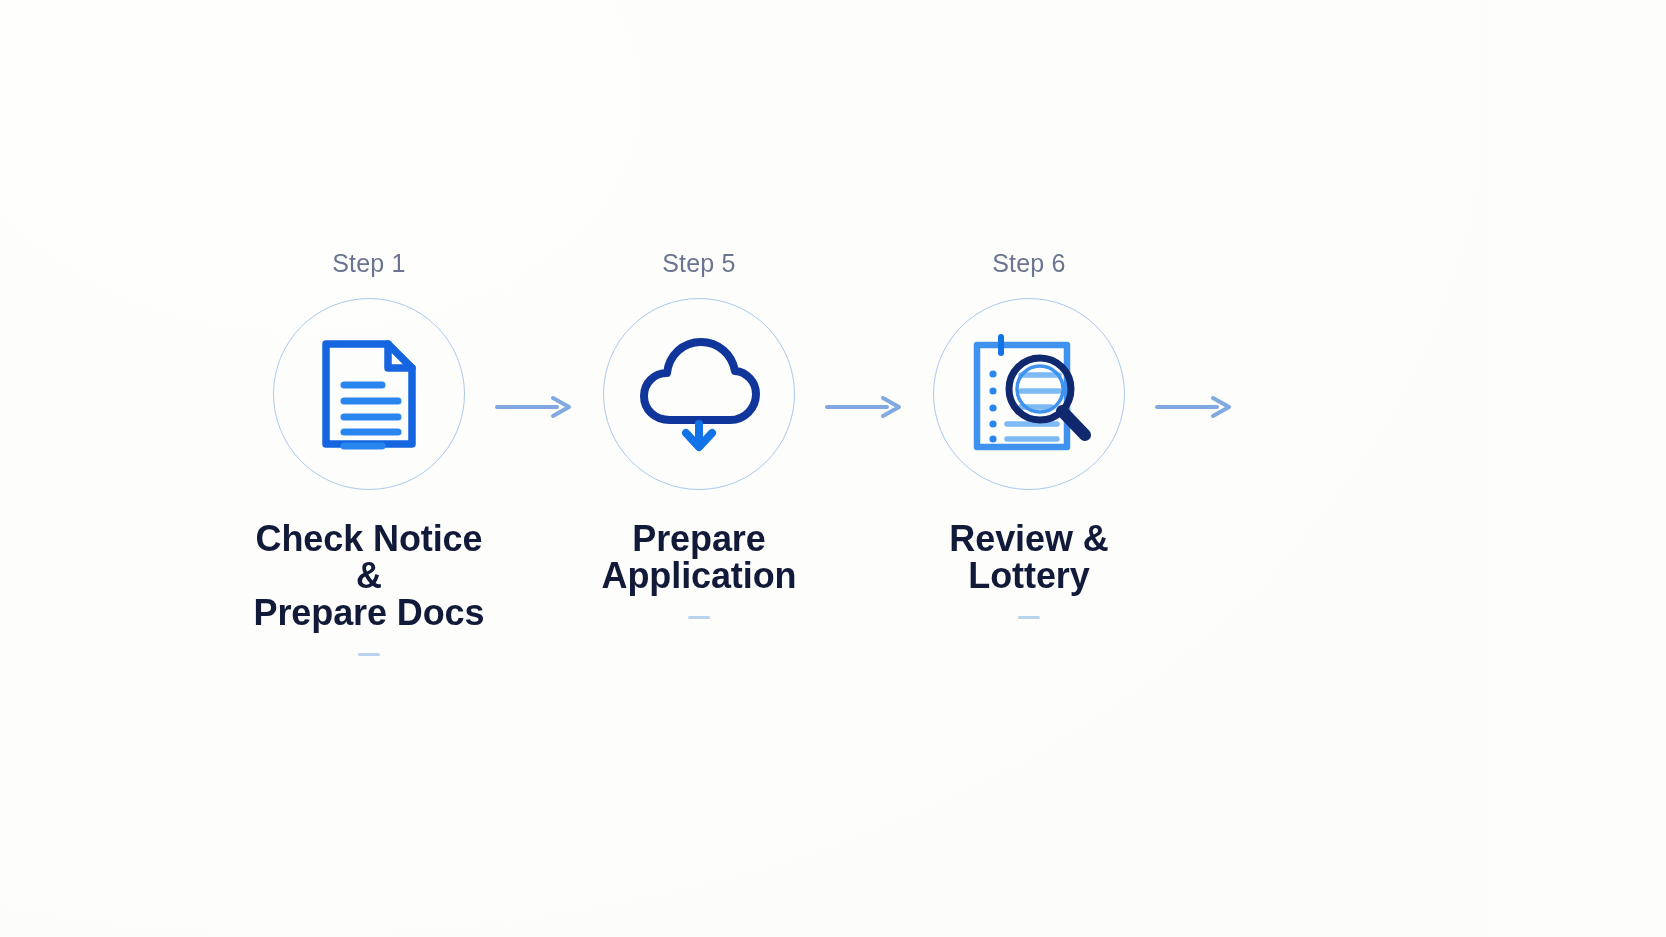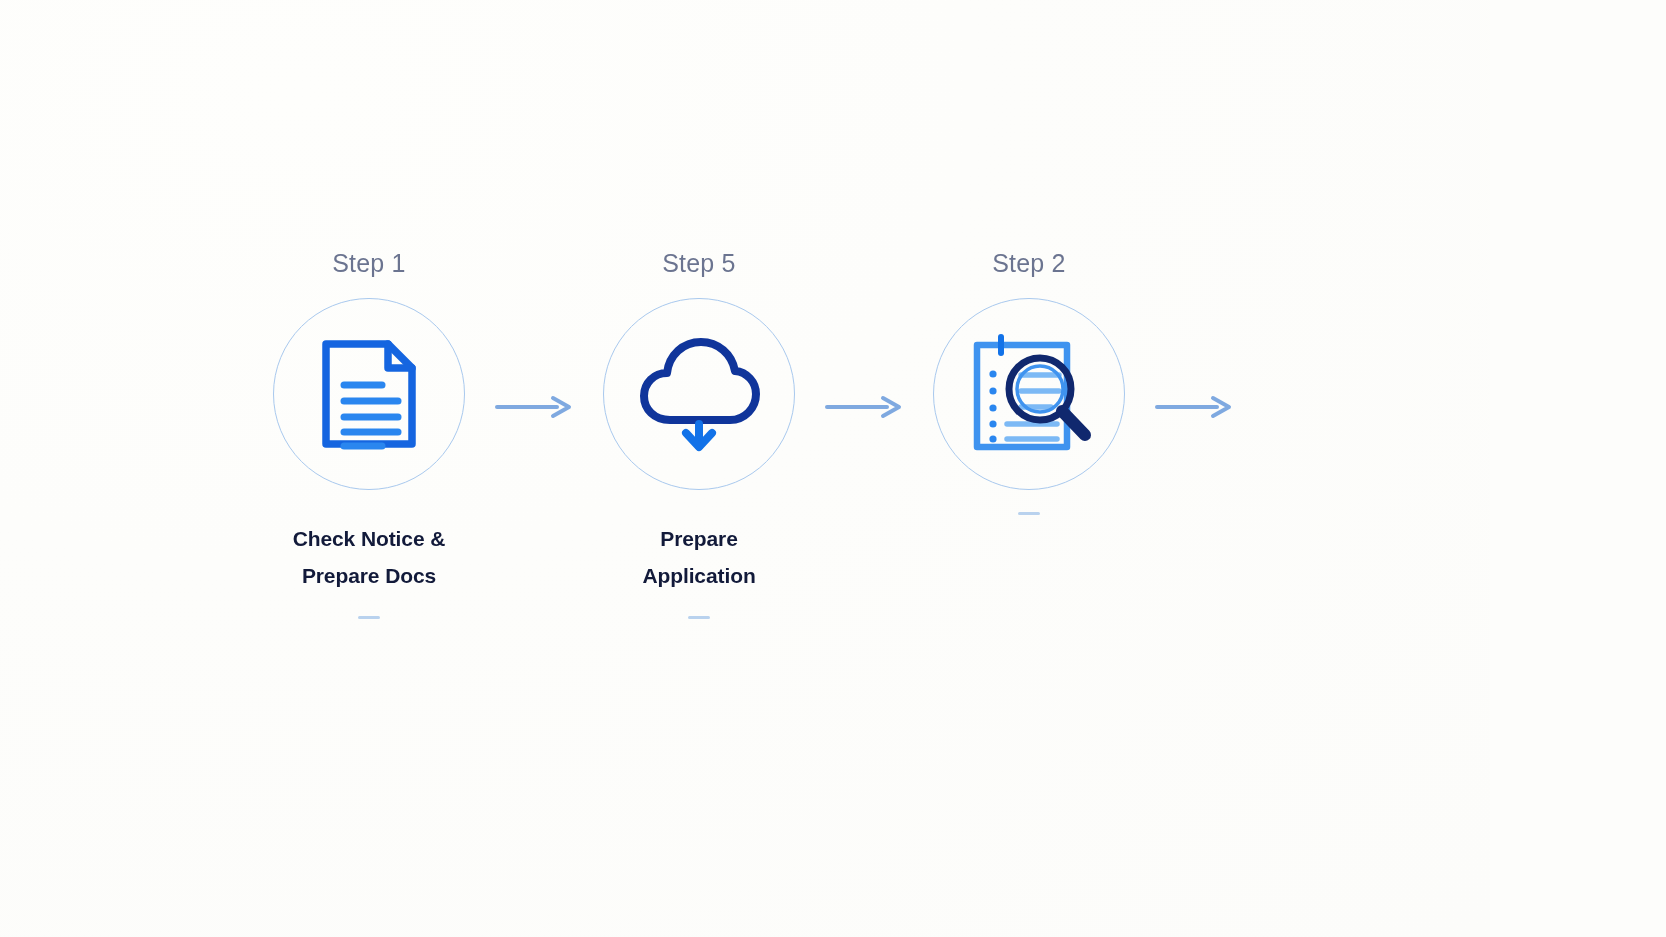--- a/index.html
+++ b/index.html
@@ -44,21 +44,21 @@
     border-radius:50%;
     border:1.6px solid #a9c9ee;
     display:flex;
     align-items:center;
     justify-content:center;
     background:transparent;
   }
   .circle svg { display:block; }
   .step-title {
     margin-top:30px;
-    font-size:21px;
+    font-size:36px;
     font-weight:700;
     color:#121a3a;
     text-align:center;
     line-height:37px;
     letter-spacing:-0.1px;
     white-space:pre-line;
   }
   .step-dash {
     margin-top:22px;
     width:22px;
@@ -131,21 +131,21 @@
     <div class="connector">
       <span>
         <svg width="78" height="26" viewBox="0 0 78 26" fill="none">
           <line x1="2" y1="13" x2="62" y2="13" stroke="#7fa9e0" stroke-width="4" stroke-linecap="round"></line>
           <path d="M58 4 L74 13 L58 22" stroke="#7fa9e0" stroke-width="4" stroke-linecap="round" stroke-linejoin="round" fill="none"></path>
         </svg>
       </span>
     </div>
 
     <div class="step">
-      <div class="step-eyebrow">Step 2</div>
+      <div class="step-eyebrow">Step 6</div>
       <div class="circle">
         <span>
           <svg width="132" height="126" viewBox="0 0 132 126" fill="none">
             <path d="M14 14 H104 V116 H14 Z" stroke="#3f93ef" stroke-width="6.5" stroke-linejoin="round" fill="none"></path>
             <line x1="38" y1="6" x2="38" y2="22" stroke="#1272e8" stroke-width="6" stroke-linecap="round"></line>
             <circle cx="30" cy="43" r="3.6" fill="#2a86ef"></circle>
             <circle cx="30" cy="60" r="3.6" fill="#2a86ef"></circle>
             <circle cx="30" cy="77" r="3.6" fill="#2a86ef"></circle>
             <circle cx="30" cy="93" r="3.6" fill="#2a86ef"></circle>
             <circle cx="30" cy="108" r="3.6" fill="#2a86ef"></circle>
@@ -153,20 +153,22 @@
             <line x1="44" y1="108" x2="94" y2="108" stroke="#7cb9f5" stroke-width="5.5" stroke-linecap="round"></line>
             <line x1="58" y1="44" x2="96" y2="44" stroke="#7cb9f5" stroke-width="5.5" stroke-linecap="round"></line>
             <line x1="58" y1="60" x2="96" y2="60" stroke="#7cb9f5" stroke-width="5.5" stroke-linecap="round"></line>
             <line x1="58" y1="76" x2="88" y2="76" stroke="#7cb9f5" stroke-width="5.5" stroke-linecap="round"></line>
             <circle cx="77" cy="58" r="31" stroke="#10286e" stroke-width="7" fill="none"></circle>
             <circle cx="77" cy="58" r="23" stroke="#3f93ef" stroke-width="3.5" fill="none"></circle>
             <line x1="99" y1="80" x2="122" y2="104" stroke="#10286e" stroke-width="12" stroke-linecap="round"></line>
           </svg>
         </span>
       </div>
+      <div class="step-title">Review &amp;
+Lottery</div>
       <div class="step-dash"></div>
     </div>
 
     <div class="connector">
       <span>
         <svg width="78" height="26" viewBox="0 0 78 26" fill="none">
           <line x1="2" y1="13" x2="62" y2="13" stroke="#7fa9e0" stroke-width="4" stroke-linecap="round"></line>
           <path d="M58 4 L74 13 L58 22" stroke="#7fa9e0" stroke-width="4" stroke-linecap="round" stroke-linejoin="round" fill="none"></path>
         </svg>
       </span>

